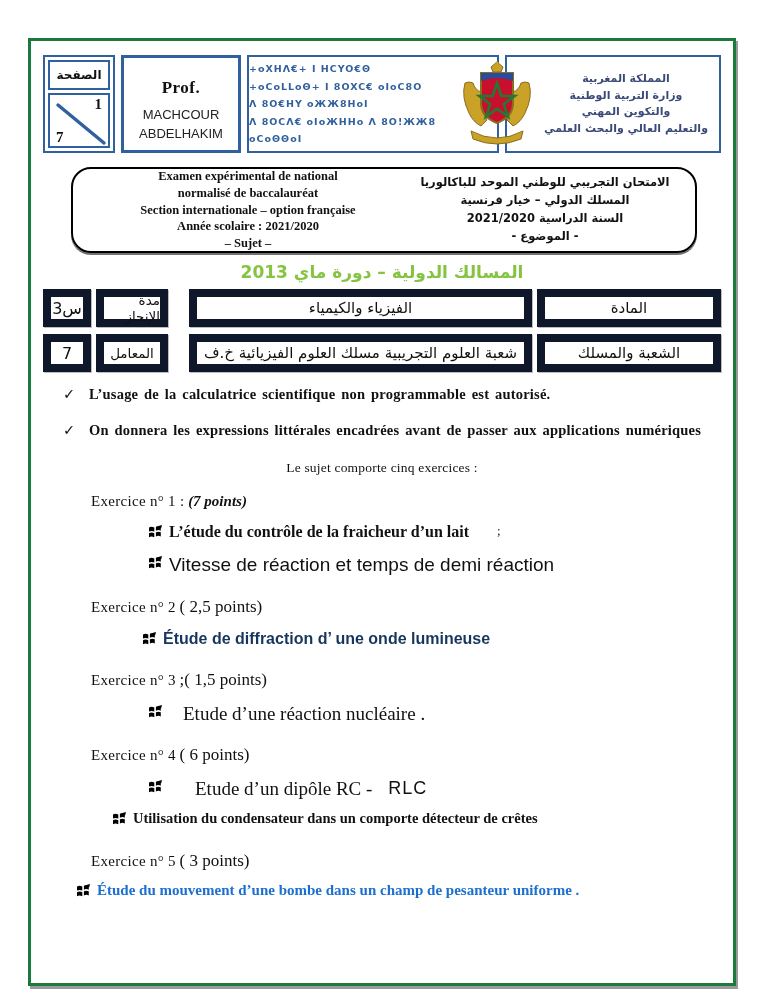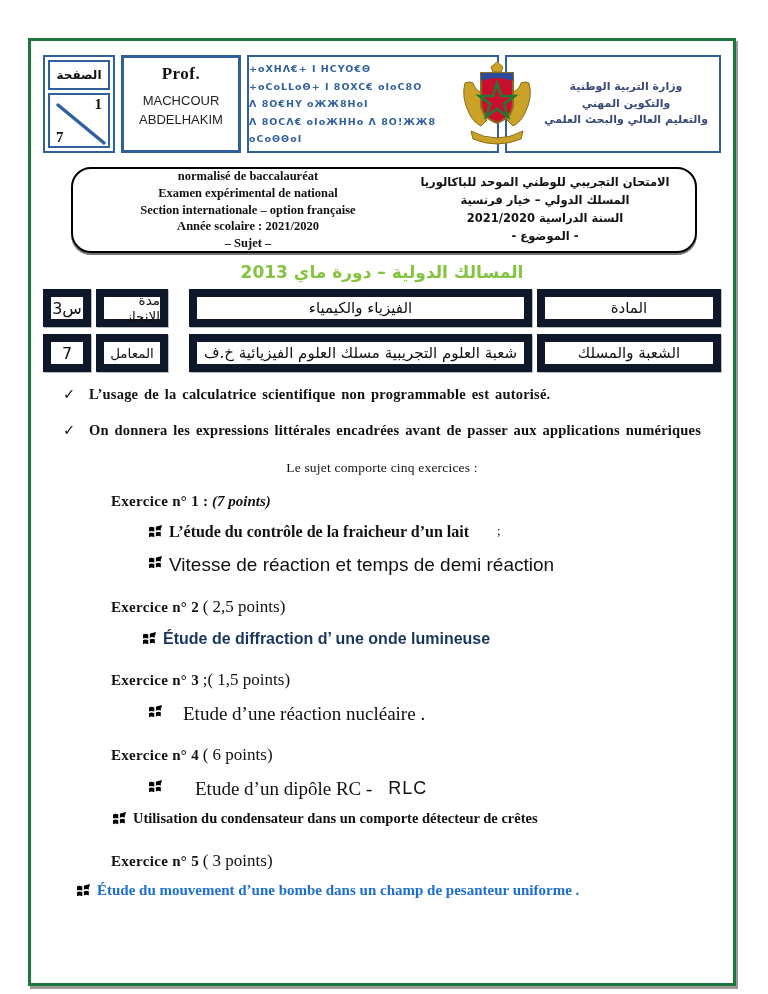--- a/index.html
+++ b/index.html
@@ -6,21 +6,21 @@
   body{width:768px;height:994px;position:relative;font-family:"Liberation Serif","DejaVu Serif",serif;color:#111;}
   .page{position:absolute;left:28px;top:38px;width:708px;height:948px;border:3px solid #1b7a3b;box-shadow:2px 3px 0 #9a9a9a;background:#fff;box-sizing:border-box;overflow:hidden;}
   
   .header{position:relative;margin:14px 12px 0 12px;display:flex;gap:6px;height:98px;}
   .pagebox{width:72px;border:2px solid #31609E;box-sizing:border-box;padding:3px;display:flex;flex-direction:column;gap:3px;}
   .pagebox .cell{border:2px solid #31609E;box-sizing:border-box;flex:0 0 30px;display:flex;align-items:center;justify-content:center;font-family:"DejaVu Sans",sans-serif;font-size:12px;font-weight:bold;}
   .pagebox .frac{flex:1;position:relative;font-family:"Liberation Serif",serif;font-size:15px;font-weight:bold;}
   .pagebox .frac .num{position:absolute;top:1px;right:6px;}
   .pagebox .frac .den{position:absolute;bottom:0px;left:6px;}
   .pagebox .frac svg{position:absolute;left:0;top:0;}
-  .profbox{width:120px;border:3px solid #31609E;box-sizing:border-box;text-align:center;padding-top:6px;}
+  .profbox{width:120px;border:3px solid #31609E;box-sizing:border-box;text-align:center;padding-top:20px;}
   .profbox .t{font-size:17px;font-weight:bold;letter-spacing:.5px;}
   .profbox .n{font-family:"Liberation Sans","DejaVu Sans",sans-serif;font-size:13px;margin-top:9px;color:#222;}
   .tifbox{flex:1;border:2px solid #31609E;box-sizing:border-box;display:flex;flex-direction:column;justify-content:center;text-align:left;color:#31609E;font-family:"DejaVu Sans",sans-serif;font-weight:bold;font-size:9.5px;line-height:1.85;letter-spacing:1px;padding-right:30px;}
   .minbox{width:216px;border:2px solid #31609E;box-sizing:border-box;display:flex;flex-direction:column;justify-content:center;text-align:center;font-family:"DejaVu Sans",sans-serif;font-weight:bold;font-size:11px;line-height:1.5;color:#3a4a78;padding-left:26px;}
   .emblem{position:absolute;right:188px;top:6px;width:72px;height:88px;}
   
   .exambox{margin:14px 36px 0 40px;border:2px solid #000;border-radius:20px;box-shadow:0 2px 0 rgba(0,0,0,.55);height:86px;display:flex;align-items:center;box-sizing:border-box;padding:4px 18px 4px 10px;}
   .exFr{flex:1.25;text-align:center;font-weight:bold;font-size:12.5px;line-height:1.35;}
   .exAr{flex:1;text-align:center;font-family:"DejaVu Sans",sans-serif;font-weight:bold;font-size:11.5px;line-height:1.55;}
   
@@ -35,21 +35,21 @@
   .c-lab{width:184px;direction:rtl;}
   
   .notes{margin:12px 14px 0 32px;}
   .note{font-weight:bold;font-size:14.5px;line-height:1.5;margin-bottom:14px;display:flex;}
   .note .chk{width:26px;flex:0 0 26px;font-family:"DejaVu Sans",sans-serif;font-weight:normal;}
   .note .txt{letter-spacing:.2px;word-spacing:2px;}
   .intro{text-align:center;font-size:13.5px;margin-top:18px;letter-spacing:.2px;}
   
   .exwrap{margin:0 14px 0 60px;}
   .exh{margin-top:17px;font-size:15px;}
-  .exh .ttl{font-weight:bold;letter-spacing:.3px;margin-left:20px;}
+  .exh .ttl{font-weight:normal;letter-spacing:.3px;}
   .exh .pts{font-size:17px;}
   .exh .pts.bold{font-size:15px;font-weight:bold;font-style:italic;}
   .item{display:flex;align-items:flex-start;margin-top:13px;margin-left:58px;}
   .item .bullet{flex:0 0 20px;position:relative;top:1px;}
   .s-serifbold{font-weight:bold;font-size:16px;}
   .s-suffix{font-size:13px;margin-left:28px;}
   .s-sans{font-family:"Liberation Sans","DejaVu Sans",sans-serif;font-size:19px;}
   .s-navy{font-family:"Liberation Sans","DejaVu Sans",sans-serif;font-weight:bold;font-size:16px;color:#17365D;}
   .s-seriflg{font-size:19px;}
   .s-rlc{font-family:"Liberation Sans","DejaVu Sans",sans-serif;font-size:18px;margin-left:16px;letter-spacing:1px;}
@@ -79,20 +79,21 @@
       <div class="n">MACHCOUR</div>
       <div class="n" style="margin-top:4px">ABDELHAKIM</div>
     </div>
     <div class="tifbox">
       <div>+oXHΛ€+ I HCYO€Θ</div>
       <div>+oCoLLoΘ+ I 8OXC€ oIoC8O</div>
       <div>Λ 8O€HY oЖЖ8HoI</div>
       <div>Λ 8OCΛ€ oIoЖHHo Λ 8O!ЖЖ8 oCoΘΘoI</div>
     </div>
     <div class="minbox" dir="rtl">
+      <div>المملكة المغربية</div>
       <div>وزارة التربية الوطنية</div>
       <div>والتكوين المهني</div>
       <div>والتعليم العالي والبحث العلمي</div>
     </div>
 
     <svg class="emblem" viewBox="0 0 72 88">
       <g>
         <path d="M30 6 l6 -5 6 5 -2 5 -8 0 z" fill="#C9A227" stroke="#8a6d1d" stroke-width="1"></path>
         <circle cx="36" cy="2" r="1.6" fill="#C9A227"></circle>
         <path d="M4 22 q-4 14 4 30 q4 9 12 13 l6 -6 q-8 -12 -6 -28 q-6 -2 -8 -9 q-4 -2 -8 0 z" fill="#C9A227" stroke="#8a6d1d" stroke-width="1"></path>
@@ -100,22 +101,22 @@
         <path d="M20 12 h32 v30 q0 14 -16 20 q-16 -6 -16 -20 z" fill="#C8102E" stroke="#8a6d1d" stroke-width="2"></path>
         <path d="M20 12 h32 v8 q-16 -6 -32 0 z" fill="#2b4c9b"></path>
         <path d="M36 22 l4.2 12.9 13.6 0 -11 8 4.2 12.9 -11 -8 -11 8 4.2 -12.9 -11 -8 13.6 0 z" fill="none" stroke="#1f7a33" stroke-width="2.5"></path>
         <path d="M10 70 q26 14 52 0 l-2 8 q-24 10 -48 0 z" fill="#C9A227" stroke="#8a6d1d" stroke-width="1"></path>
       </g>
     </svg>
   </div>
 
   <div class="exambox">
     <div class="exFr">
+      <div>Examen expérimental de national</div>
       <div>normalisé de baccalauréat</div>
-      <div>Examen expérimental de national</div>
       <div>Section internationale – option française</div>
       <div>Année scolaire : 2021/2020</div>
       <div>– Sujet –</div>
     </div>
     <div class="exAr" dir="rtl">
       <div>الامتحان التجريبي للوطني الموحد للباكالوريا</div>
       <div>المسلك الدولي – خيار فرنسية</div>
       <div>السنة الدراسية 2021/2020</div>
       <div>- الموضوع -</div>
     </div>

